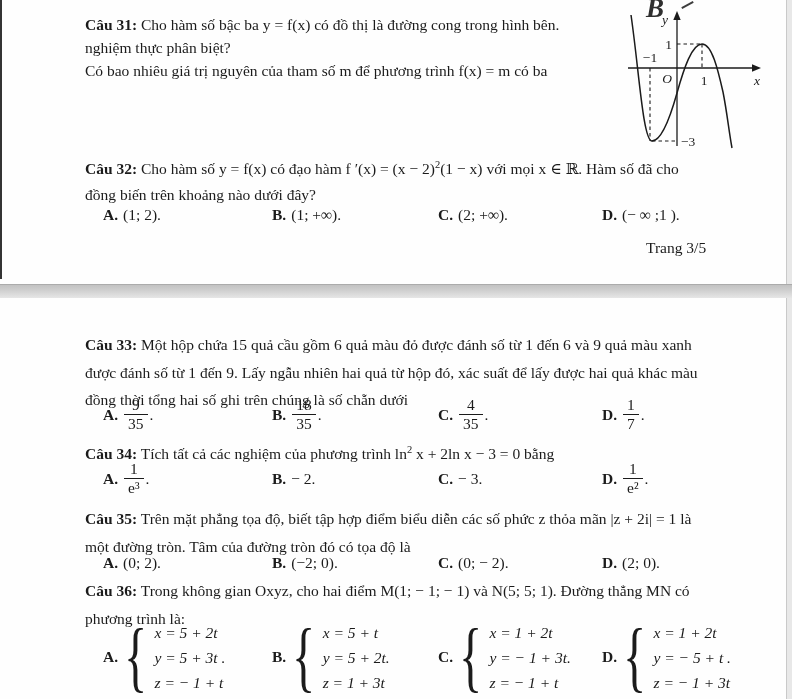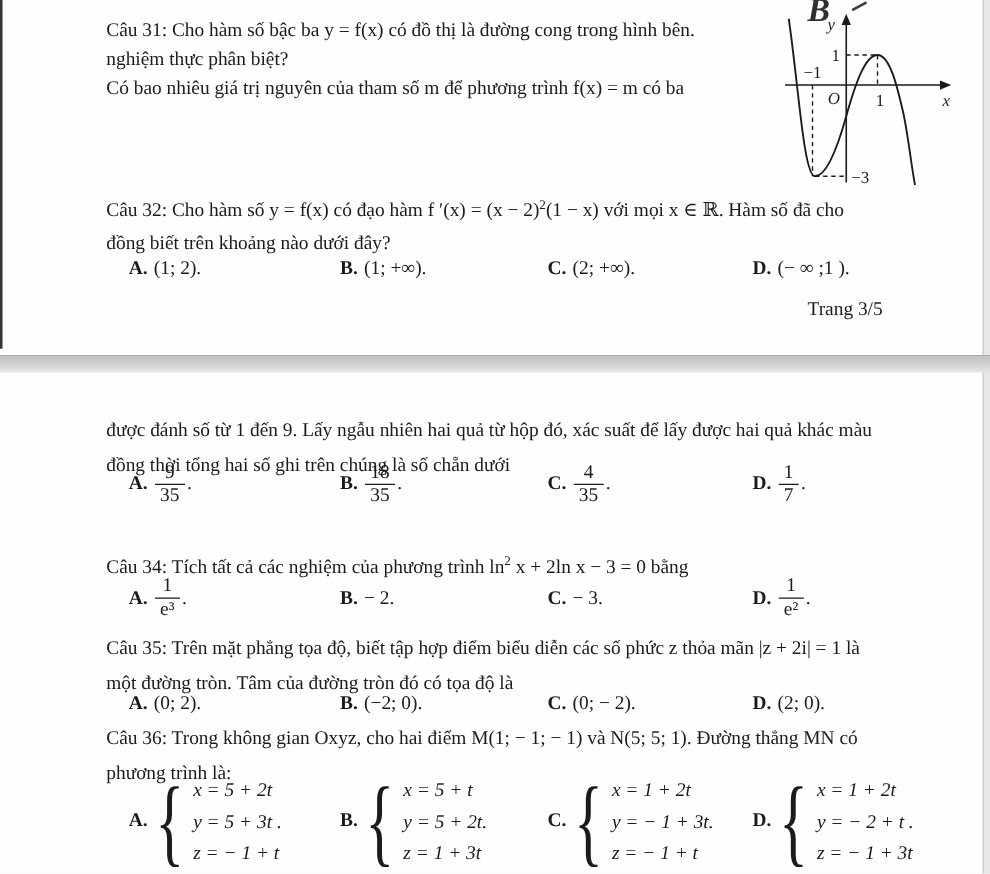--- a/index.html
+++ b/index.html
@@ -23,21 +23,21 @@
   .page-top .q-line{height:23px;line-height:23px}
   .q31{top:13px}
   .q32{top:156px}
   .q32 .q-line{height:26px;line-height:26px}
   .q33{top:34px}  
   .q34{top:143px} 
   .q35{top:208px} 
   .q36{top:280px} 
   .page-bottom .q-line{height:27.5px;line-height:27.5px}
 
-  .seg-b{font-weight:normal}
+  .seg-b{font-weight:bold}
   .seg-i{}
   .seg-sup{font-size:10.5px;vertical-align:super;line-height:0}
 
   .q-opts{position:relative}
   .opt-row{position:relative;height:21px}
   .opt{position:absolute;top:0;white-space:nowrap}
   .opt-label{font-weight:bold;margin-right:5px}
   .c1{left:18px}.c2{left:187px}.c3{left:353px}.c4{left:517px}
   .q31 .q-opts{margin-top:0}
   .q32 .q-opts{margin-top:-2px}
@@ -79,21 +79,21 @@
     <div class="q-lines">
         <div class="q-line"><span class="seg-b">Câu 31:</span><span class="seg-n"> Cho hàm số bậc ba </span><span class="seg-i">y = f(x)</span><span class="seg-n"> có đồ thị là đường cong trong hình bên.</span></div>
         <div class="q-line"><span class="seg-n">nghiệm thực phân biệt?</span></div>
         <div class="q-line"><span class="seg-n">Có bao nhiêu giá trị nguyên của tham số </span><span class="seg-i">m</span><span class="seg-n"> để phương trình </span><span class="seg-i">f(x) = m</span><span class="seg-n"> có ba</span></div>
       </div>
   </section>
 
   <section class="q q32">
     <div class="q-lines">
         <div class="q-line"><span class="seg-b">Câu 32:</span><span class="seg-n"> Cho hàm số </span><span class="seg-i">y = f(x)</span><span class="seg-n"> có đạo hàm </span><span class="seg-i">f ′(x) = (x − 2)</span><span class="seg-sup">2</span><span class="seg-i">(1 − x)</span><span class="seg-n"> với mọi </span><span class="seg-i">x</span><span class="seg-n"> ∈ ℝ. Hàm số đã cho</span></div>
-        <div class="q-line"><span class="seg-n">đồng biết trên khoảng nào dưới đây?</span></div>
+        <div class="q-line"><span class="seg-n">đồng biến trên khoảng nào dưới đây?</span></div>
       </div>
     <div class="q-opts">
         <div class="opt-row">
           <span class="opt c1"><span class="opt-label">A.</span><span class="opt-text">(1; 2).</span></span>
           <span class="opt c2"><span class="opt-label">B.</span><span class="opt-text">(1; +∞).</span></span>
           <span class="opt c3"><span class="opt-label">C.</span><span class="opt-text">(2; +∞).</span></span>
           <span class="opt c4"><span class="opt-label">D.</span><span class="opt-text">(− ∞ ;1 ).</span></span>
         </div>
       </div>
   </section>
@@ -129,20 +129,21 @@
       <text x="59" y="140" text-anchor="start">−3</text>
     </svg>
   </div>
 </div>
 
 <div class="page-gap"></div>
 
 <div class="page page-bottom">
   <section class="q q33">
     <div class="q-lines">
+        <div class="q-line"><span class="seg-b">Câu 33:</span><span class="seg-n"> Một hộp chứa 15 quả cầu gồm 6 quả màu đỏ được đánh số từ 1 đến 6 và 9 quả màu xanh</span></div>
         <div class="q-line"><span class="seg-n">được đánh số từ 1 đến 9. Lấy ngẫu nhiên hai quả từ hộp đó, xác suất để lấy được hai quả khác màu</span></div>
         <div class="q-line"><span class="seg-n">đồng thời tổng hai số ghi trên chúng là số chẵn dưới</span></div>
       </div>
     <div class="q-opts">
         <div class="opt-row frac-row">
           <span class="opt c1">
             <span class="opt-label">A.</span>
             <span class="frac">
               <span class="num">9</span>
               <span class="den">35</span>
@@ -262,21 +263,21 @@
                 <span>z = − 1 + t</span>
               </span>
             </span>
           </span>
           <span class="opt c4">
             <span class="opt-label">D.</span>
             <span class="sys">
               <span class="brace">{</span>
               <span class="sys-lines">
                 <span>x = 1 + 2t</span>
-                <span>y = − 2 + t  .</span>
+                <span>y = − 5 + t  .</span>
                 <span>z = − 1 + 3t</span>
               </span>
             </span>
           </span>
         </div>
       </div>
   </section>
 </div>
 
 <div class="edge-right"></div>

